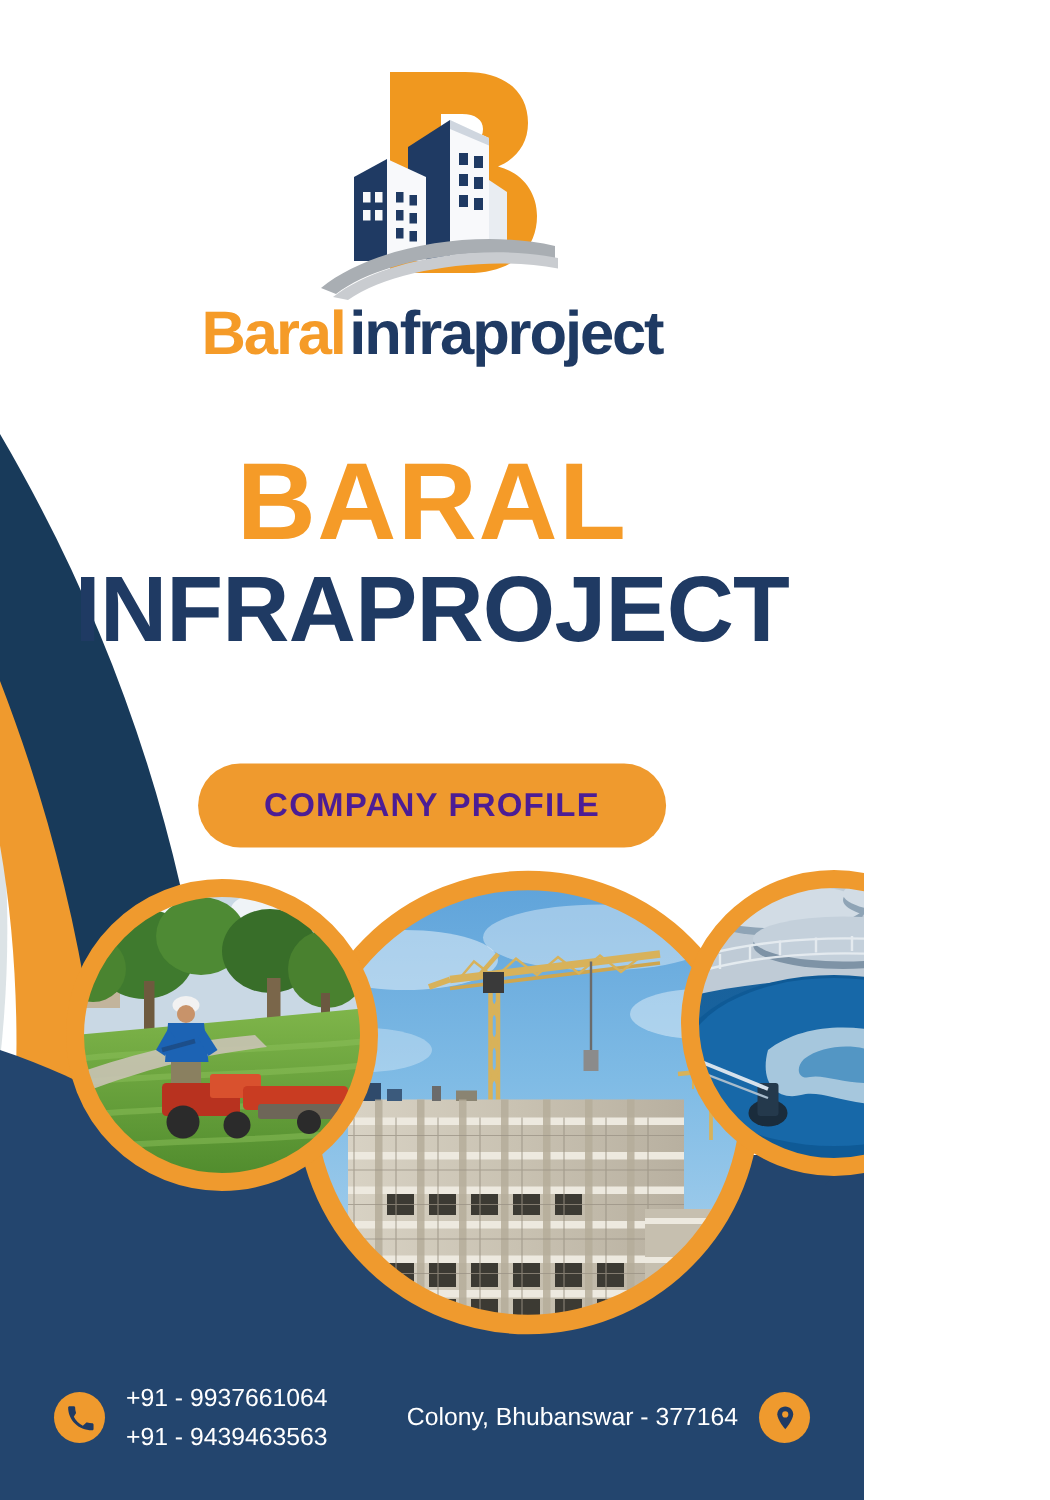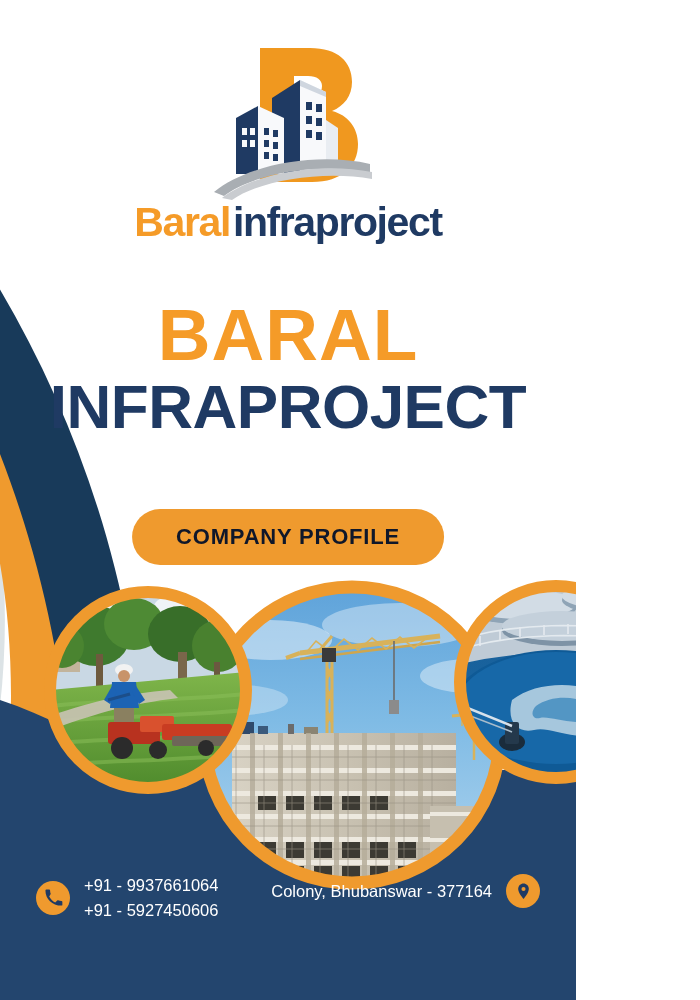--- a/index.html
+++ b/index.html
@@ -34,29 +34,29 @@
     line-height:0.96;margin:0;
   }
   #title-line2{
     font-size:62px;font-weight:bold;color:#1F3A63;letter-spacing:-0.5px;
     line-height:1.05;margin:4px 0 0 0;
   }
 
   
   #badge{
     position:absolute;left:50%;top:509px;transform:translateX(-50%);
-    background:#EF9A2E;color:#0f172a;border-radius:32px;
+    background:#EF9A2E;color:#4c1d95;border-radius:32px;
     padding:15px 44px;font-size:22px;font-weight:bold;letter-spacing:0.8px;
     white-space:nowrap;z-index:25;border:none;
   }
 
   
   #footer{
-    position:absolute;left:0;right:0;bottom:16px;height:110px;z-index:30;
-    display:flex;align-items:flex-start;justify-content:space-between;
+    position:absolute;left:0;right:0;bottom:0;height:110px;z-index:30;
+    display:flex;align-items:center;justify-content:space-between;
     padding:0 36px;box-sizing:border-box;
   }
   .contact-group{display:flex;align-items:center;gap:14px;}
   .contact-lines{display:flex;flex-direction:column;gap:3px;}
   .contact-lines span{
     color:#ffffff;font-size:16.5px;line-height:1.35;white-space:nowrap;
   }
   .contact-lines.right{text-align:right;}
   .badge-icon{
     width:34px;height:34px;border-radius:50%;background:#EF9A2E;
@@ -372,21 +372,21 @@
     <div class="contact-group">
       <span class="badge-icon">
         <svg viewBox="0 0 24 24" width="19" height="19" aria-hidden="true">
           <path fill="#1F3A63" d="M6.6 10.8c1.6 3.2 4.4 6 7.6 7.6l2.5-2.5c.3-.3.8-.4 1.2-.3
             1.3.4 2.7.7 4.1.7.7 0 1.2.5 1.2 1.2V21c0 .7-.5 1.2-1.2 1.2C10.4 22.2 1.8 13.6 1.8 3
             c0-.7.5-1.2 1.2-1.2h3.5c.7 0 1.2.5 1.2 1.2 0 1.4.2 2.8.7 4.1.1.4 0 .9-.3 1.2z"></path>
         </svg>
       </span>
       <span class="contact-lines">
         <span>+91 - 9937661064</span>
-        <span>+91 - 5927450606</span>
+        <span>+91 - 9439463563</span>
       </span>
     </div>
 
     <div class="contact-group">
       <span class="contact-lines right">
         <span>Colony, Bhubanswar - 377164</span>
       </span>
       <span class="badge-icon">
         <svg viewBox="0 0 24 24" width="19" height="19" aria-hidden="true">
           <path fill="#1F3A63" d="M12 2C8.3 2 5.3 5 5.3 8.7c0 5 6.7 12.6 6.7 12.6s6.7-7.6

